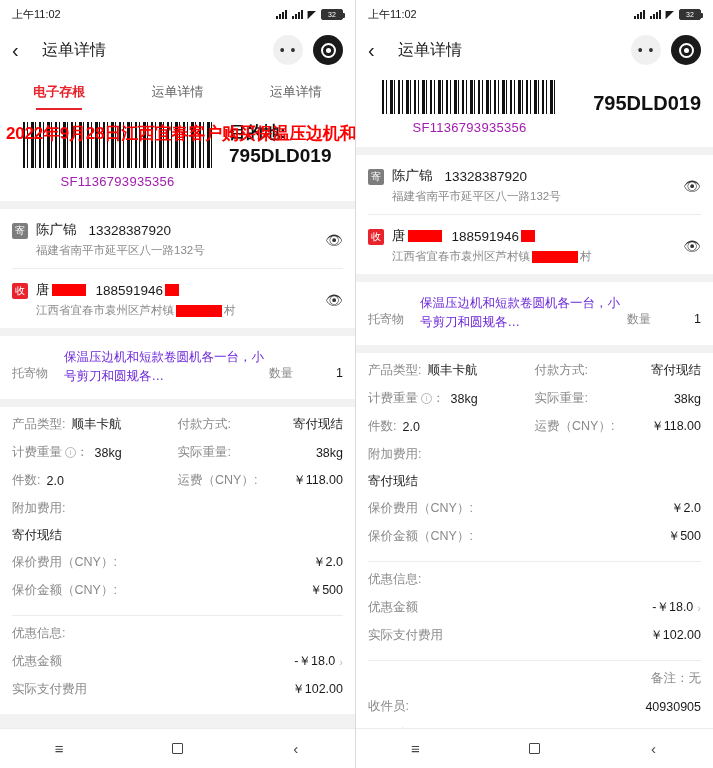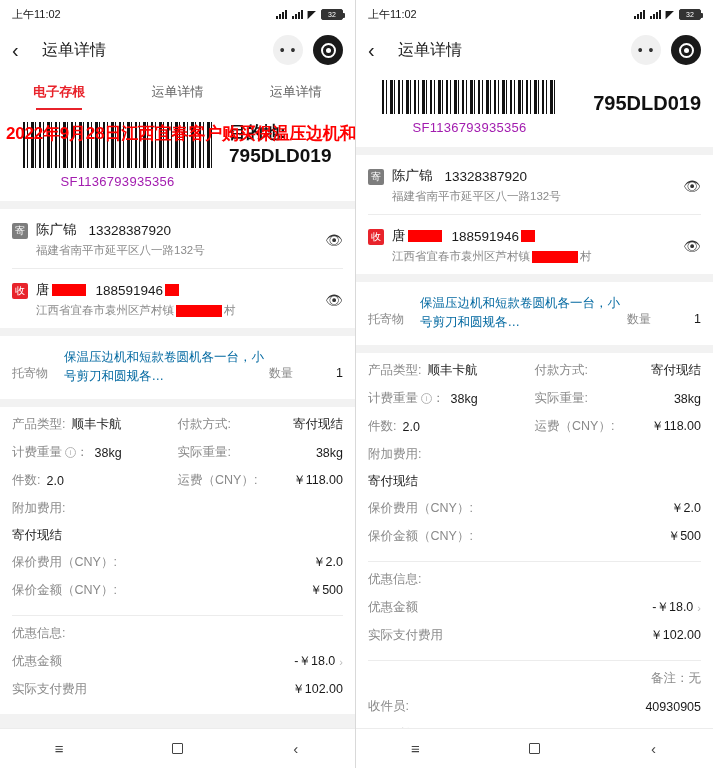--- a/index.html
+++ b/index.html
@@ -131,21 +131,21 @@
   .addr-line1 { font-size: 13.5px; color: #1a1a1a; display: flex; align-items: center; gap: 2px; }
   .addr-line2 { font-size: 11.5px; color: #8a8a8a; margin-top: 4px; display: flex; align-items: center; gap: 2px;}
   .redact { background: #ff0000; display: inline-block; height: 12px; vertical-align: middle; }
   .eye {
     margin-left: auto; font-size: 14px; color: #333; padding-left: 6px; align-self: center;
   }
 
   
   .goods-row { display: flex; padding: 12px; align-items: center; }
   .goods-label { font-size: 12px; color: #8a8a8a; width: 48px; flex: 0 0 48px; padding-top: 12px;}
-  .goods-name { flex: 1; font-size: 12.5px; color: #0369a1; line-height: 1.55; padding-left: 4px; }
+  .goods-name { flex: 1; font-size: 12.5px; color: #6d28d9; line-height: 1.55; padding-left: 4px; }
   .qty-label { font-size: 12px; color: #8a8a8a; width: 40px; flex: 0 0 40px; text-align: left; padding-top: 12px;}
   .qty-value { font-size: 12.5px; color: #1a1a1a; width: 34px; text-align: right; padding-top: 12px;}
 
   
   .detail-list { padding: 4px 12px 10px 12px; }
   .drow {
     display: flex; align-items: center; height: 28px; font-size: 12.5px;
   }
   .dcell { display: flex; align-items: center; }
   .dkey { color: #8a8a8a; }

